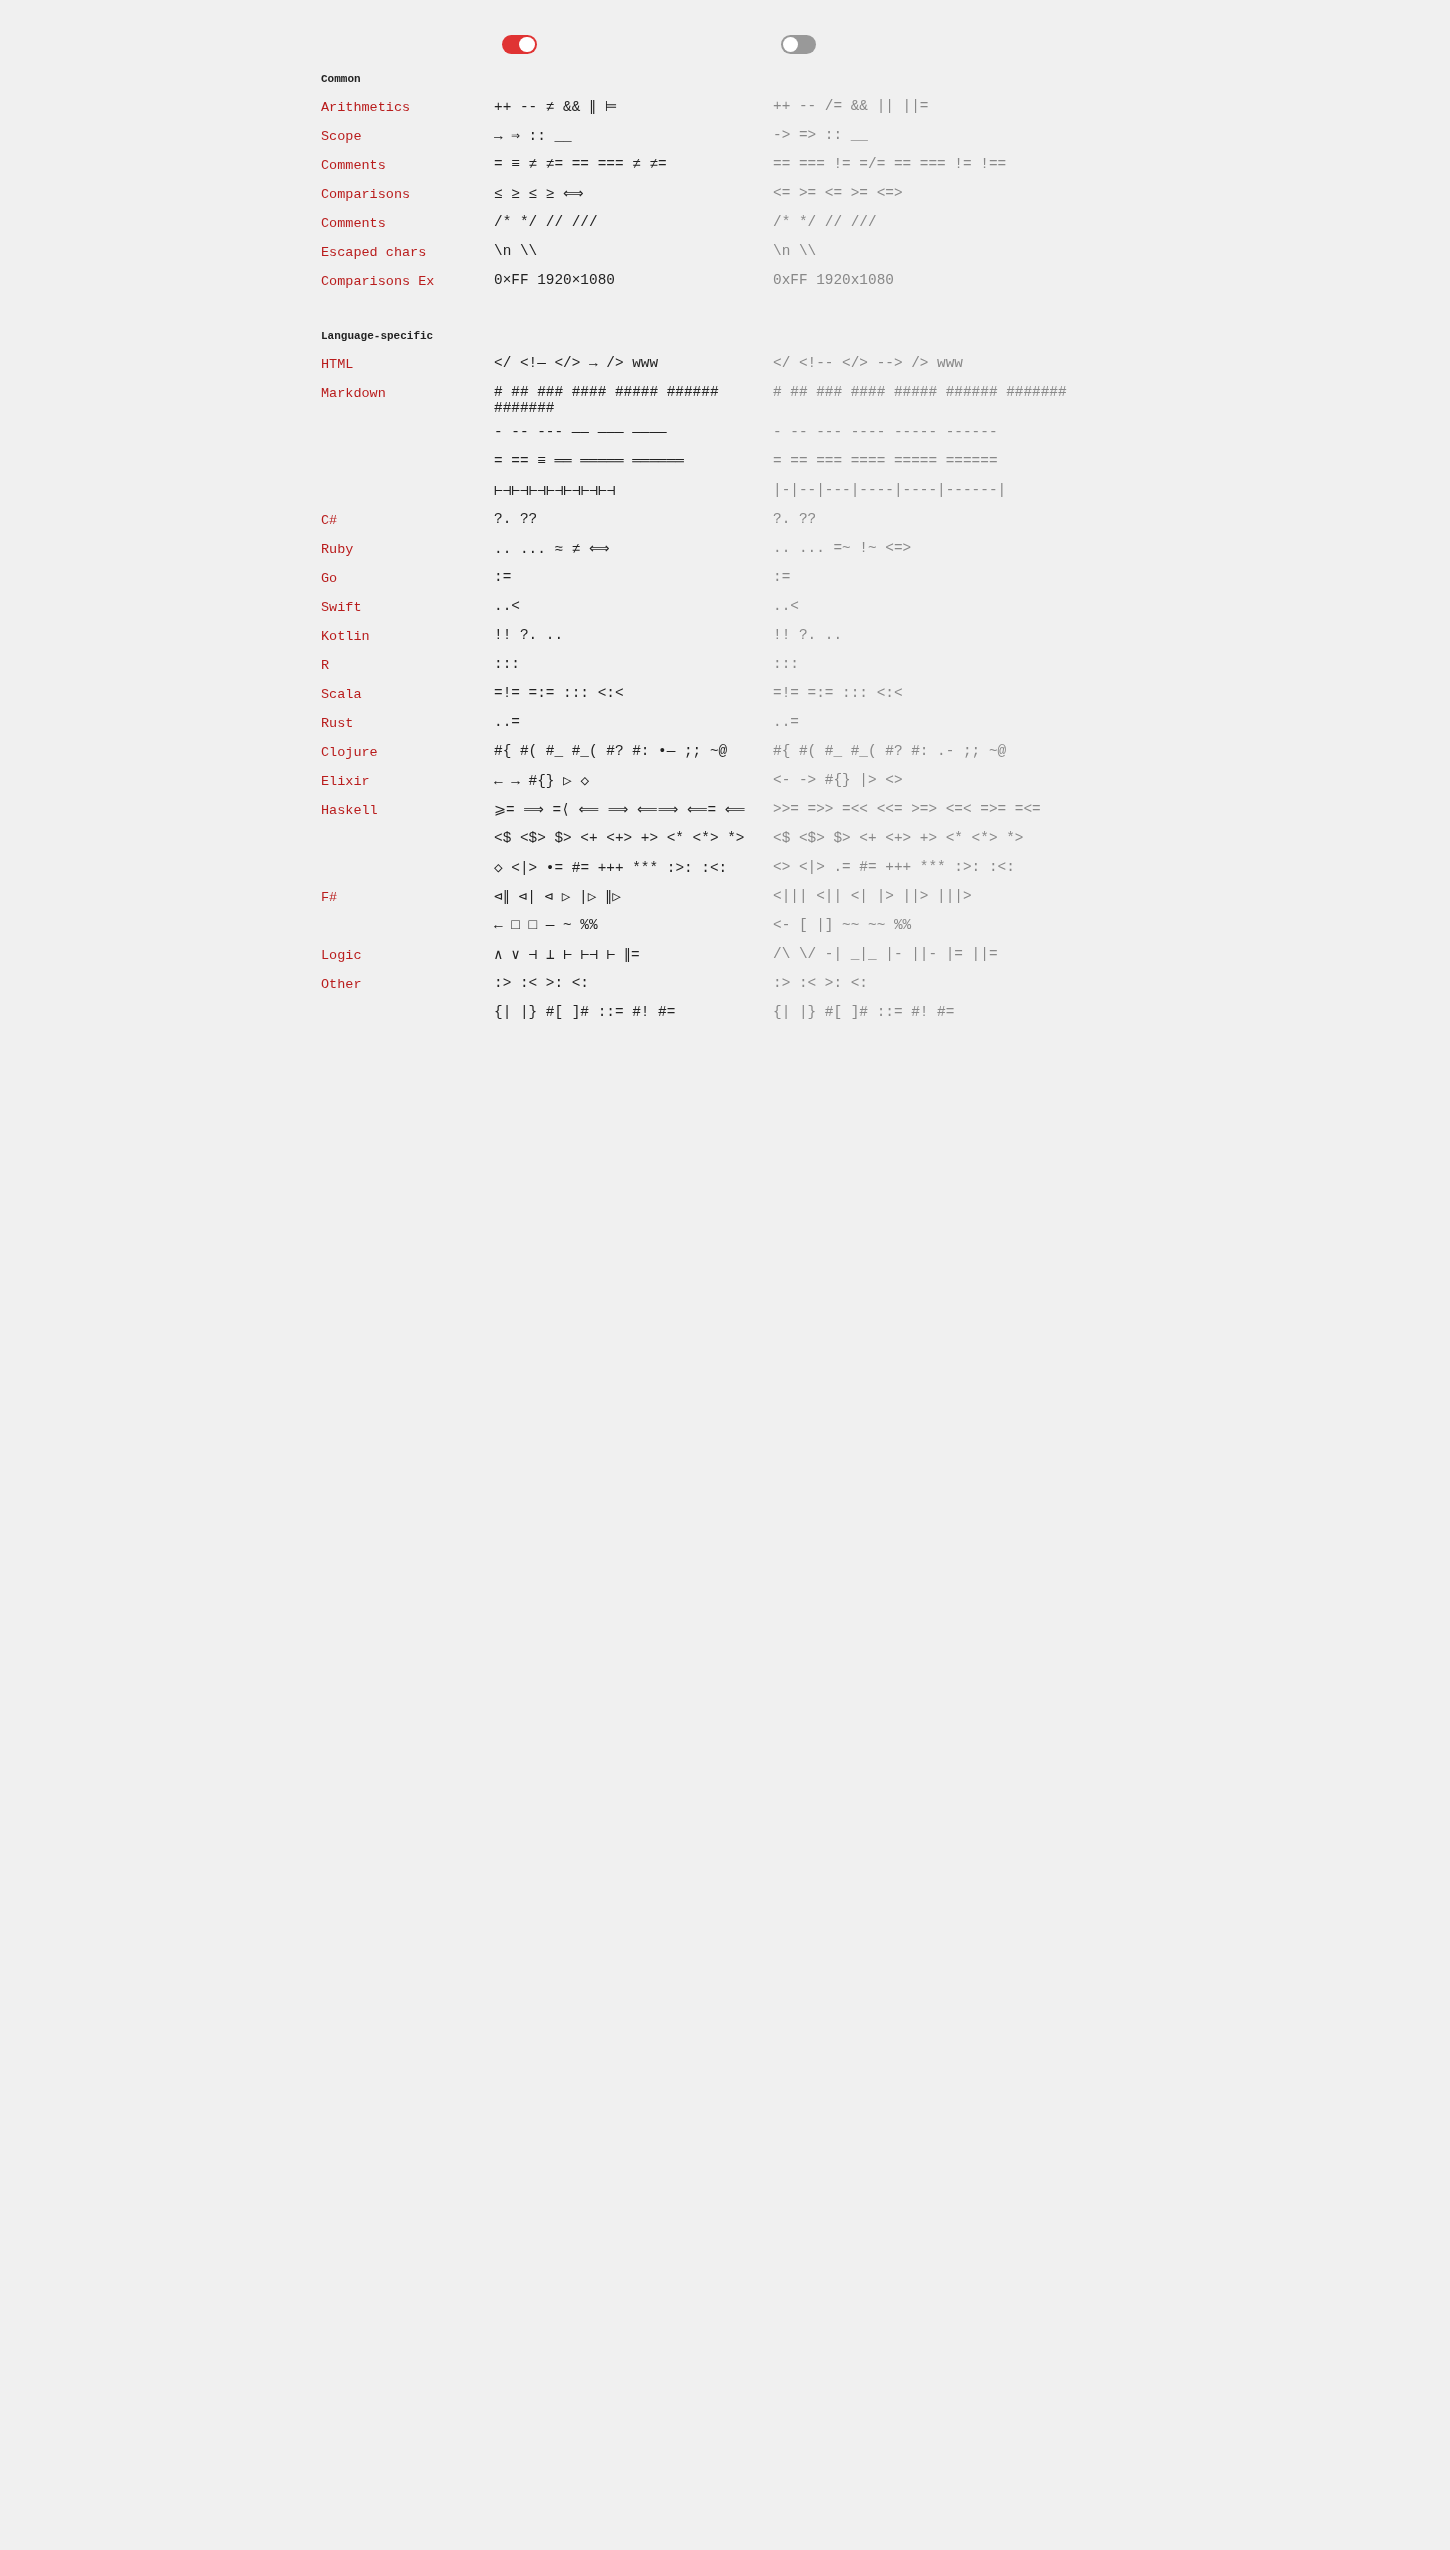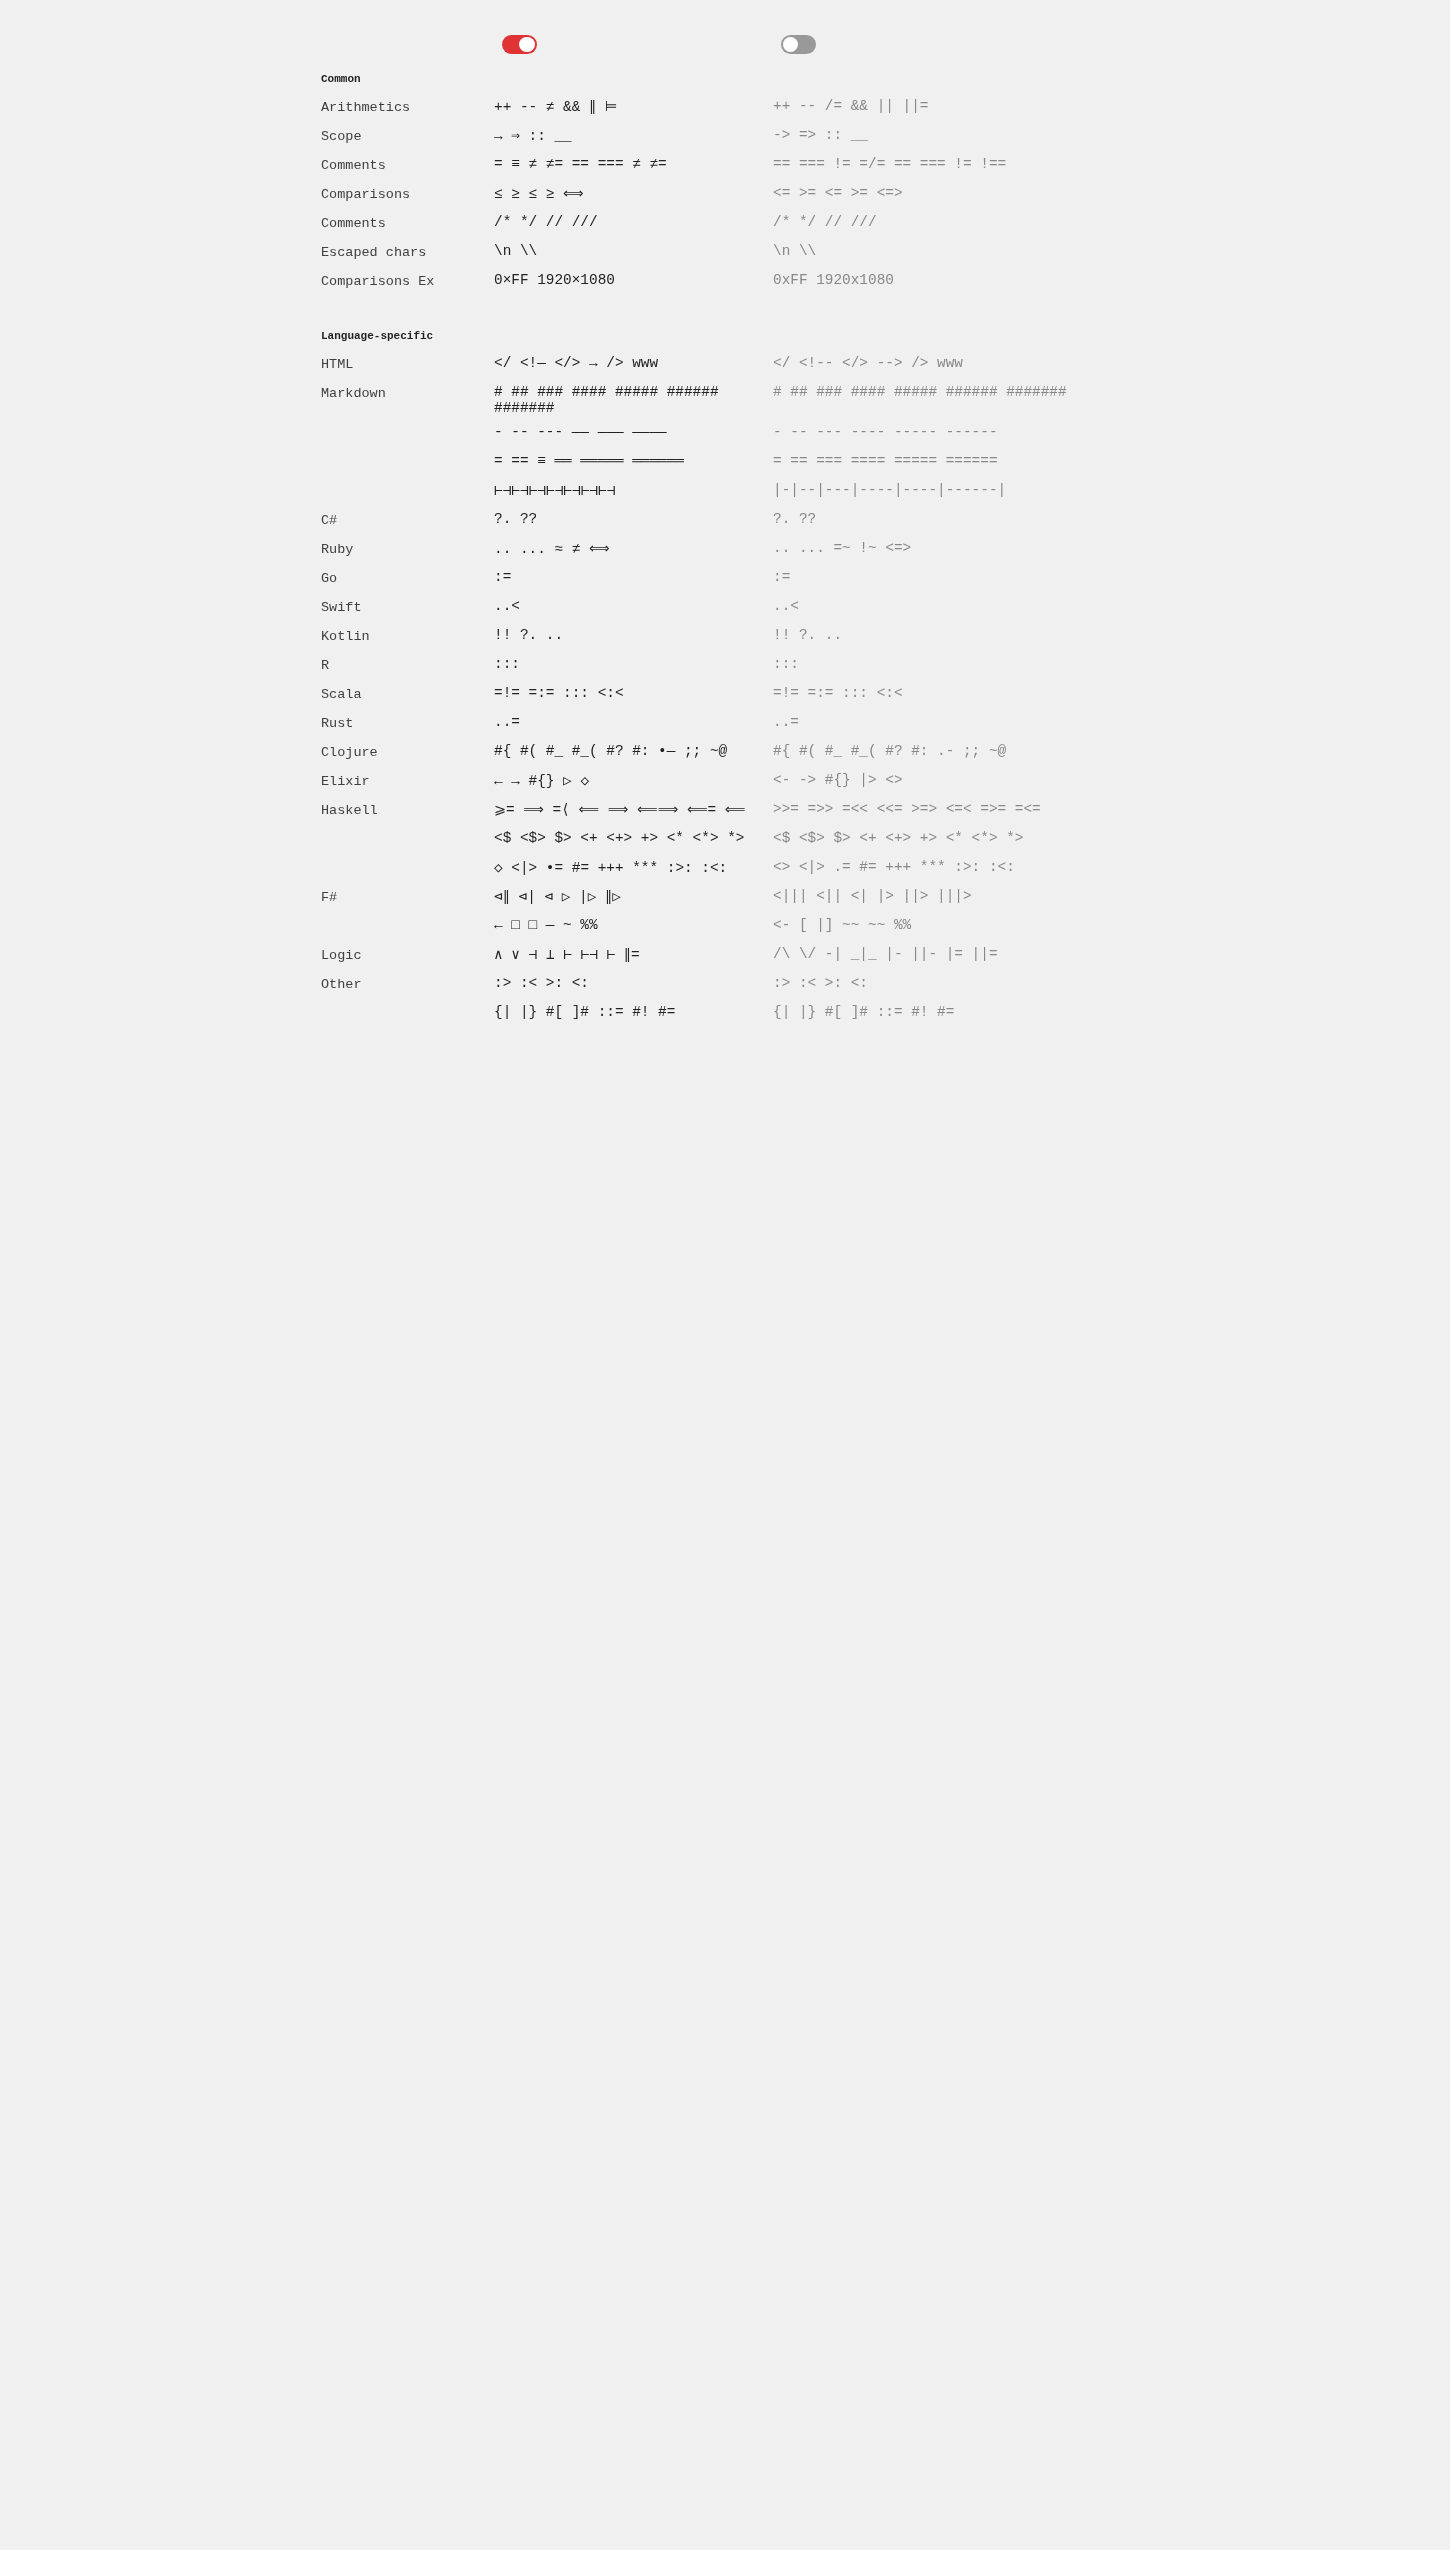--- a/index.html
+++ b/index.html
@@ -88,21 +88,21 @@
       display: flex;
       align-items: flex-start;
       padding: 3.8px 0;
       min-height: 29px;
     }
     .row-label {
       width: 173px;
       flex-shrink: 0;
       font-family: 'Courier New', monospace;
       font-size: 13.5px;
-      color: #404040;
+      color: #b91c1c;
       padding-top: 1.9px;
     }
     .row-left {
       width: 279px;
       flex-shrink: 0;
       font-family: 'Courier New', monospace;
       font-size: 14.4px;
       color: #222;
       padding-right: 19px;
     }

